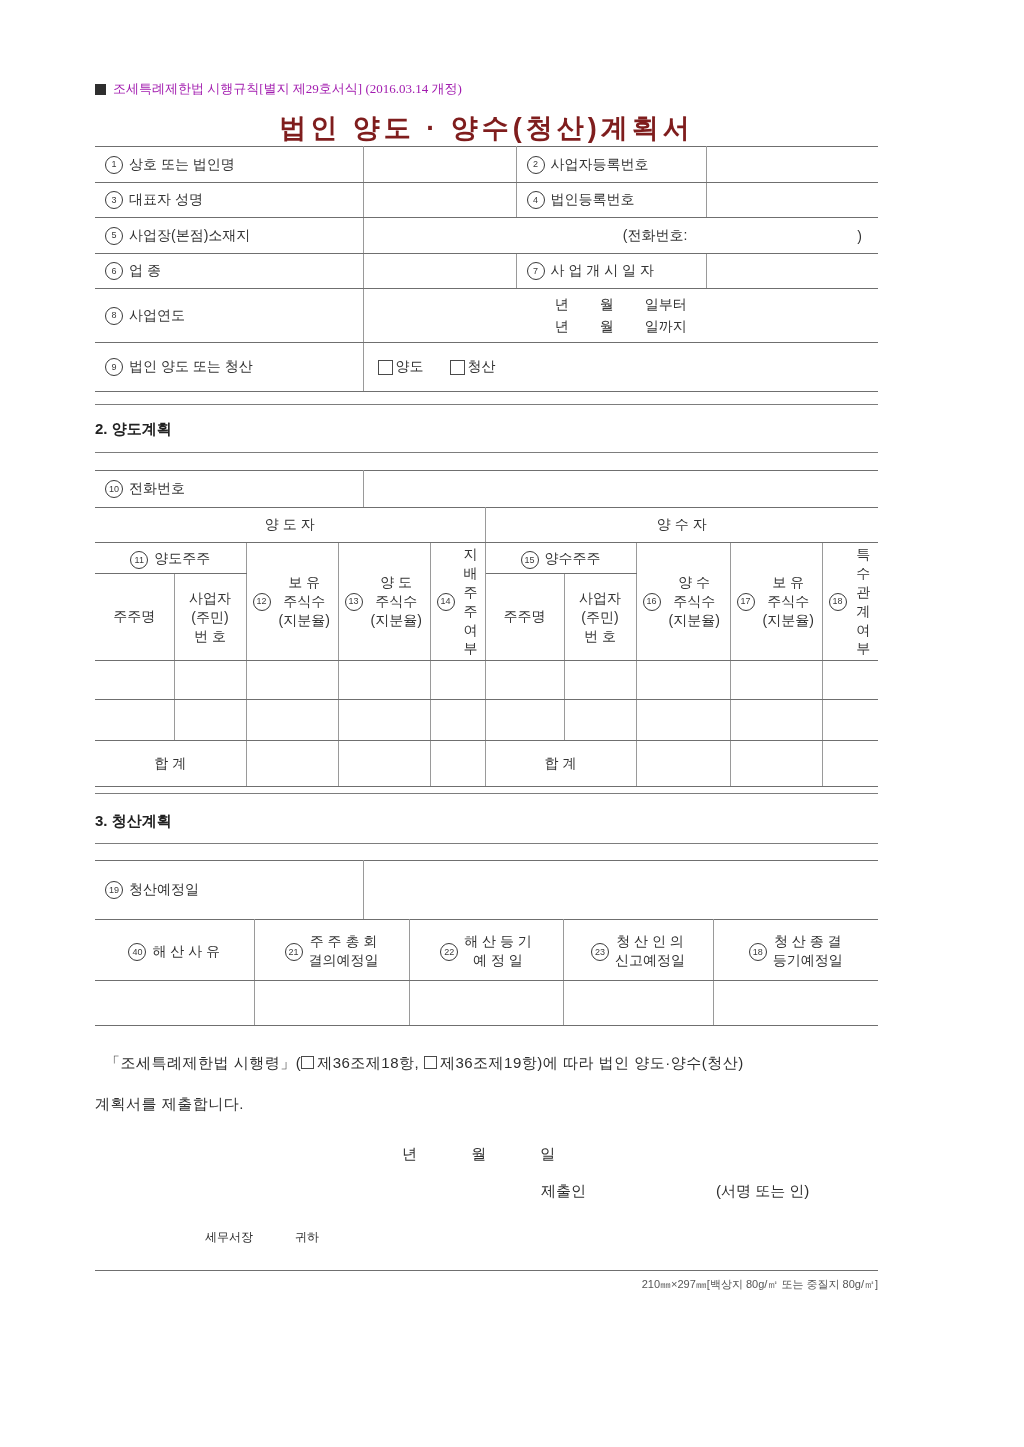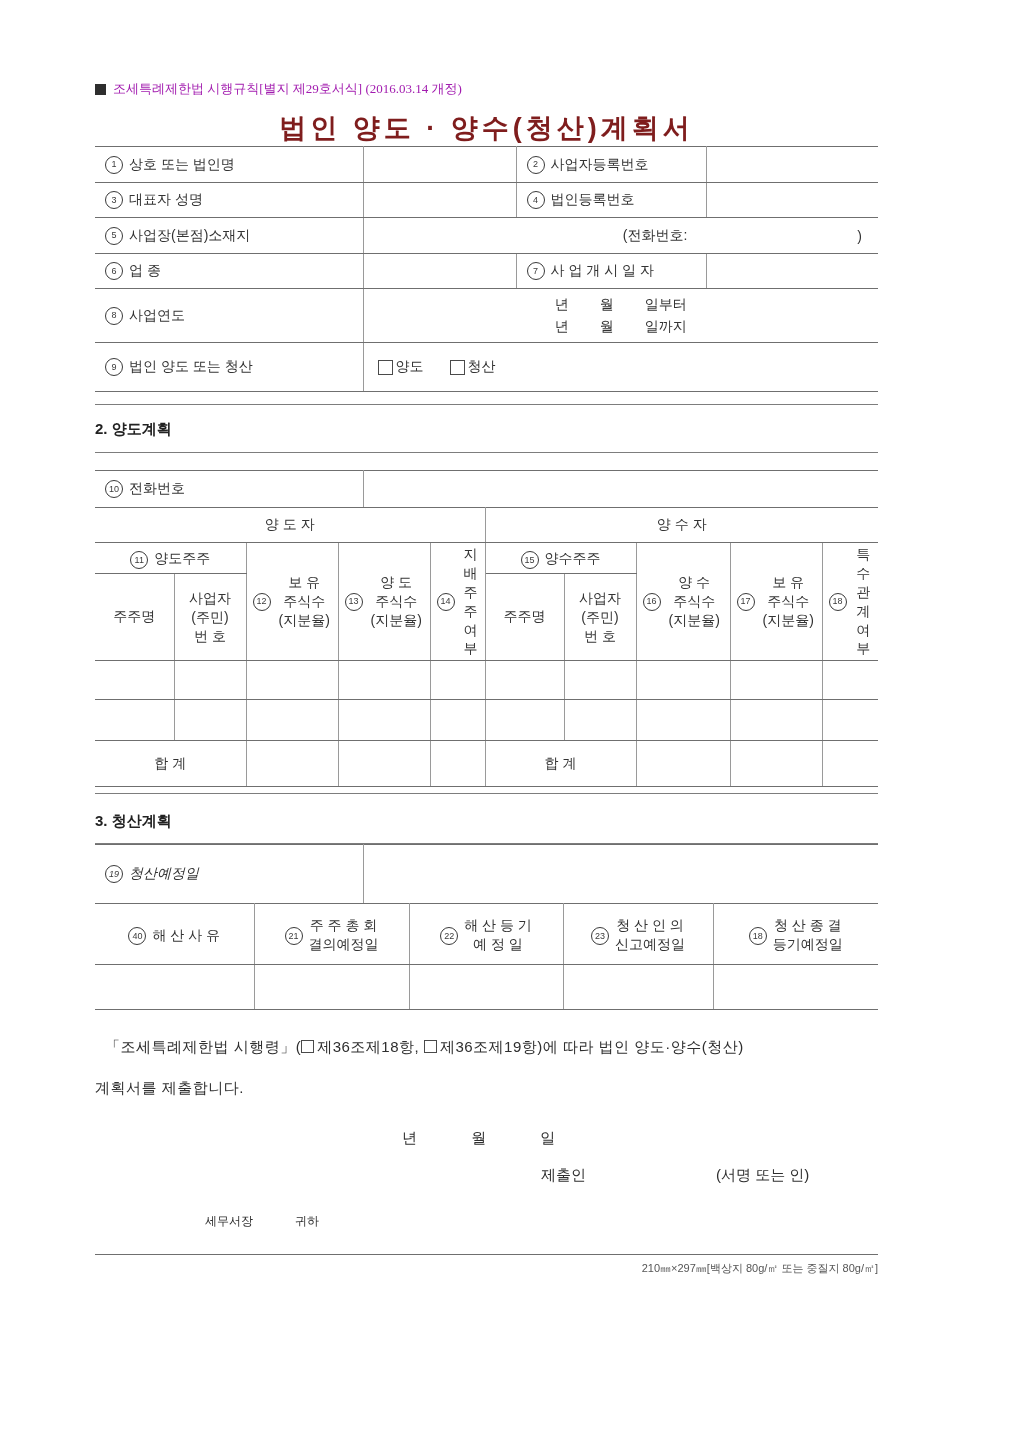--- a/index.html
+++ b/index.html
@@ -339,21 +339,21 @@
       <td class="lastcol"></td>
     </tr>
   </tbody>
     </table>
 
   <div class="hr" style="margin-top:6px;"></div>
 
   <div class="sec-h h3m">3. 청산계획</div>
   <div class="hr" style="margin-top:12px;"></div>
 
-  <table style="margin-top:0;font-style:italic;">
+  <table style="margin-top:16px;">
     <colgroup>
         <col style="width:268px">
         <col>
       </colgroup>
     <tbody>
         <tr class="h58">
       <td>
             <span class="lbl">
               <span class="cn">19</span>
               <span>청산예정일</span>

